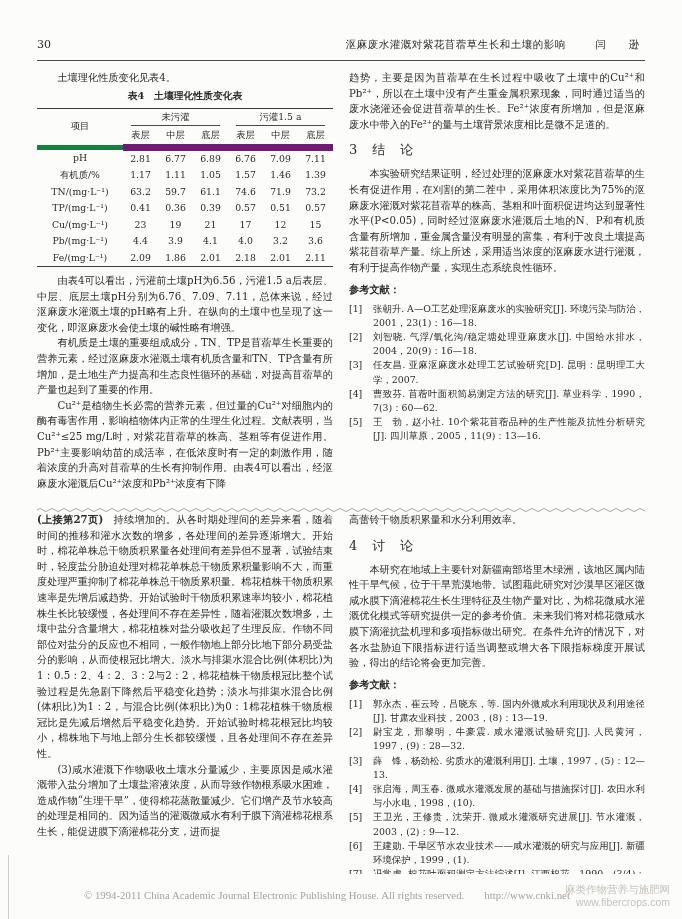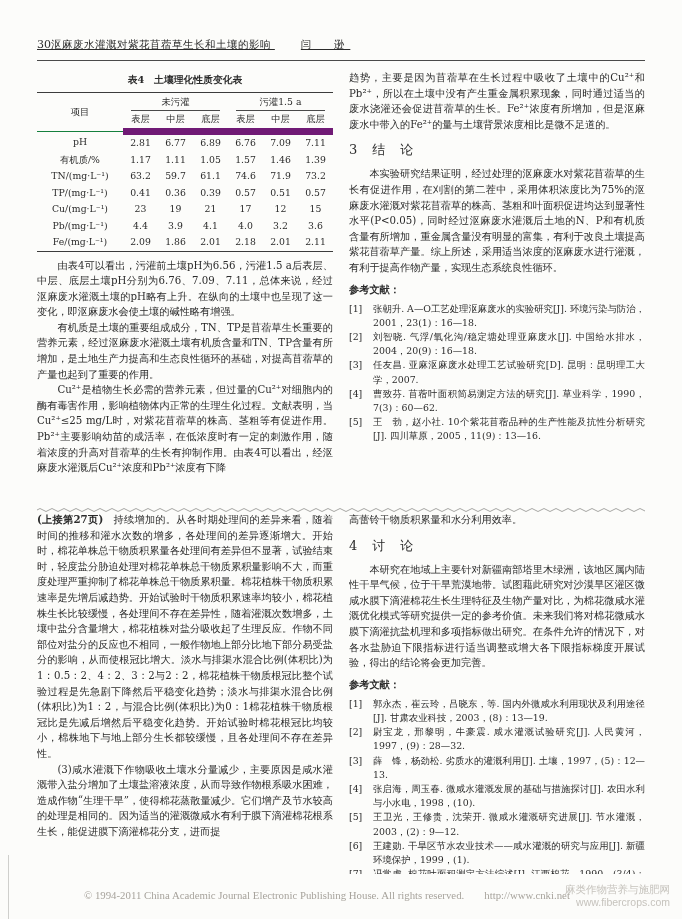--- a/index.html
+++ b/index.html
@@ -10,23 +10,22 @@
     background:#fcfcfa;
     font-family:"DejaVu Serif","Liberation Serif",serif;
     color:#2b2b2b;
     overflow:hidden;
     box-sizing:border-box;
   }
   .scan-edge{position:absolute;left:8px;top:855px;bottom:0;width:1px;background:#cfcfcc;}
   
   .pagehead{
     position:absolute;top:38px;left:37px;right:37px;
-    display:flex;align-items:baseline;
+    display:flex;justify-content:space-between;align-items:baseline;
     font-size:11px;
-    text-decoration:underline;
   }
   .runhead{font-size:10.5px;letter-spacing:.5px;}
   .runhead .author{margin-left:26px;letter-spacing:6px;}
   .headrule{position:absolute;top:60px;left:37px;right:37px;height:0;border-top:1.6px solid #4a4a4a;}
   
   .band{position:absolute;left:37px;right:37px;display:flex;gap:16px;overflow:hidden;}
   .band1{top:70px;height:430px;}
   .band2{top:512px;height:362px;}
   .col{width:296px;flex:none;overflow:hidden;}
   p{margin:0;font-size:10.2px;line-height:15.6px;text-align:justify;text-indent:2em;}
@@ -35,21 +34,21 @@
   h3{margin:9px 0 7px;font-size:13px;font-weight:normal;letter-spacing:1px;}
   
   .tintro{margin-bottom:2px;}
   .tcaption{text-align:center;font-weight:bold;font-size:9.8px;margin:4px 0 5px;}
   table.t4{width:100%;border-collapse:collapse;border-top:1.8px solid #3c3c3c;border-bottom:1.8px solid #3c3c3c;font-size:9.3px;margin-bottom:6px;}
   table.t4 th,table.t4 td{font-weight:normal;text-align:center;padding:2px 0;line-height:12.5px;}
   table.t4 thead th{padding:2.5px 0;}
   table.t4 thead th.grp{position:relative;}
   table.t4 thead th.grp::after{content:"";position:absolute;left:8px;right:8px;bottom:0;border-bottom:1px solid #4a4a4a;}
   table.t4 thead tr.sub th{border-bottom:7px solid #701a75;}
-  table.t4 thead th.item{border-bottom:1px solid #15803d;}
+  table.t4 thead th.item{border-bottom:5px solid #15803d;}
   table.t4 td.lbl{width:86px;}
   
   .refhead{font-weight:bold;font-size:10.2px;margin:7px 0 5px;}
   ol.refs{list-style:none;margin:0;padding:0;font-size:9.4px;}
   ol.refs li{display:flex;line-height:14.2px;text-align:justify;}
   ol.refs .rn{flex:none;width:24px;}
   ol.refs .rt{flex:1;}
   
   .wavy{position:absolute;top:498px;left:37px;right:37px;height:8px;}
   
@@ -72,20 +71,21 @@
     <span>30</span>
     <span class="runhead">
       <span>沤麻废水灌溉对紫花苜蓿草生长和土壤的影响</span>
       <span class="author">闫　逊</span>
     </span>
   </header>
   <div class="headrule"></div>
 
   <section class="band band1">
     <div class="col">
+      <p class="tintro">土壤理化性质变化见表4。</p>
       <div class="tcaption">表4　土壤理化性质变化表</div>
       <table class="t4">
         <thead>
           <tr>
             <th class="item" rowspan="2">项目</th>
             <th class="grp" colspan="3">未污灌</th>
             <th class="grp" colspan="3">污灌1.5 a</th>
           </tr>
           <tr class="sub">
             <th>表层</th>

